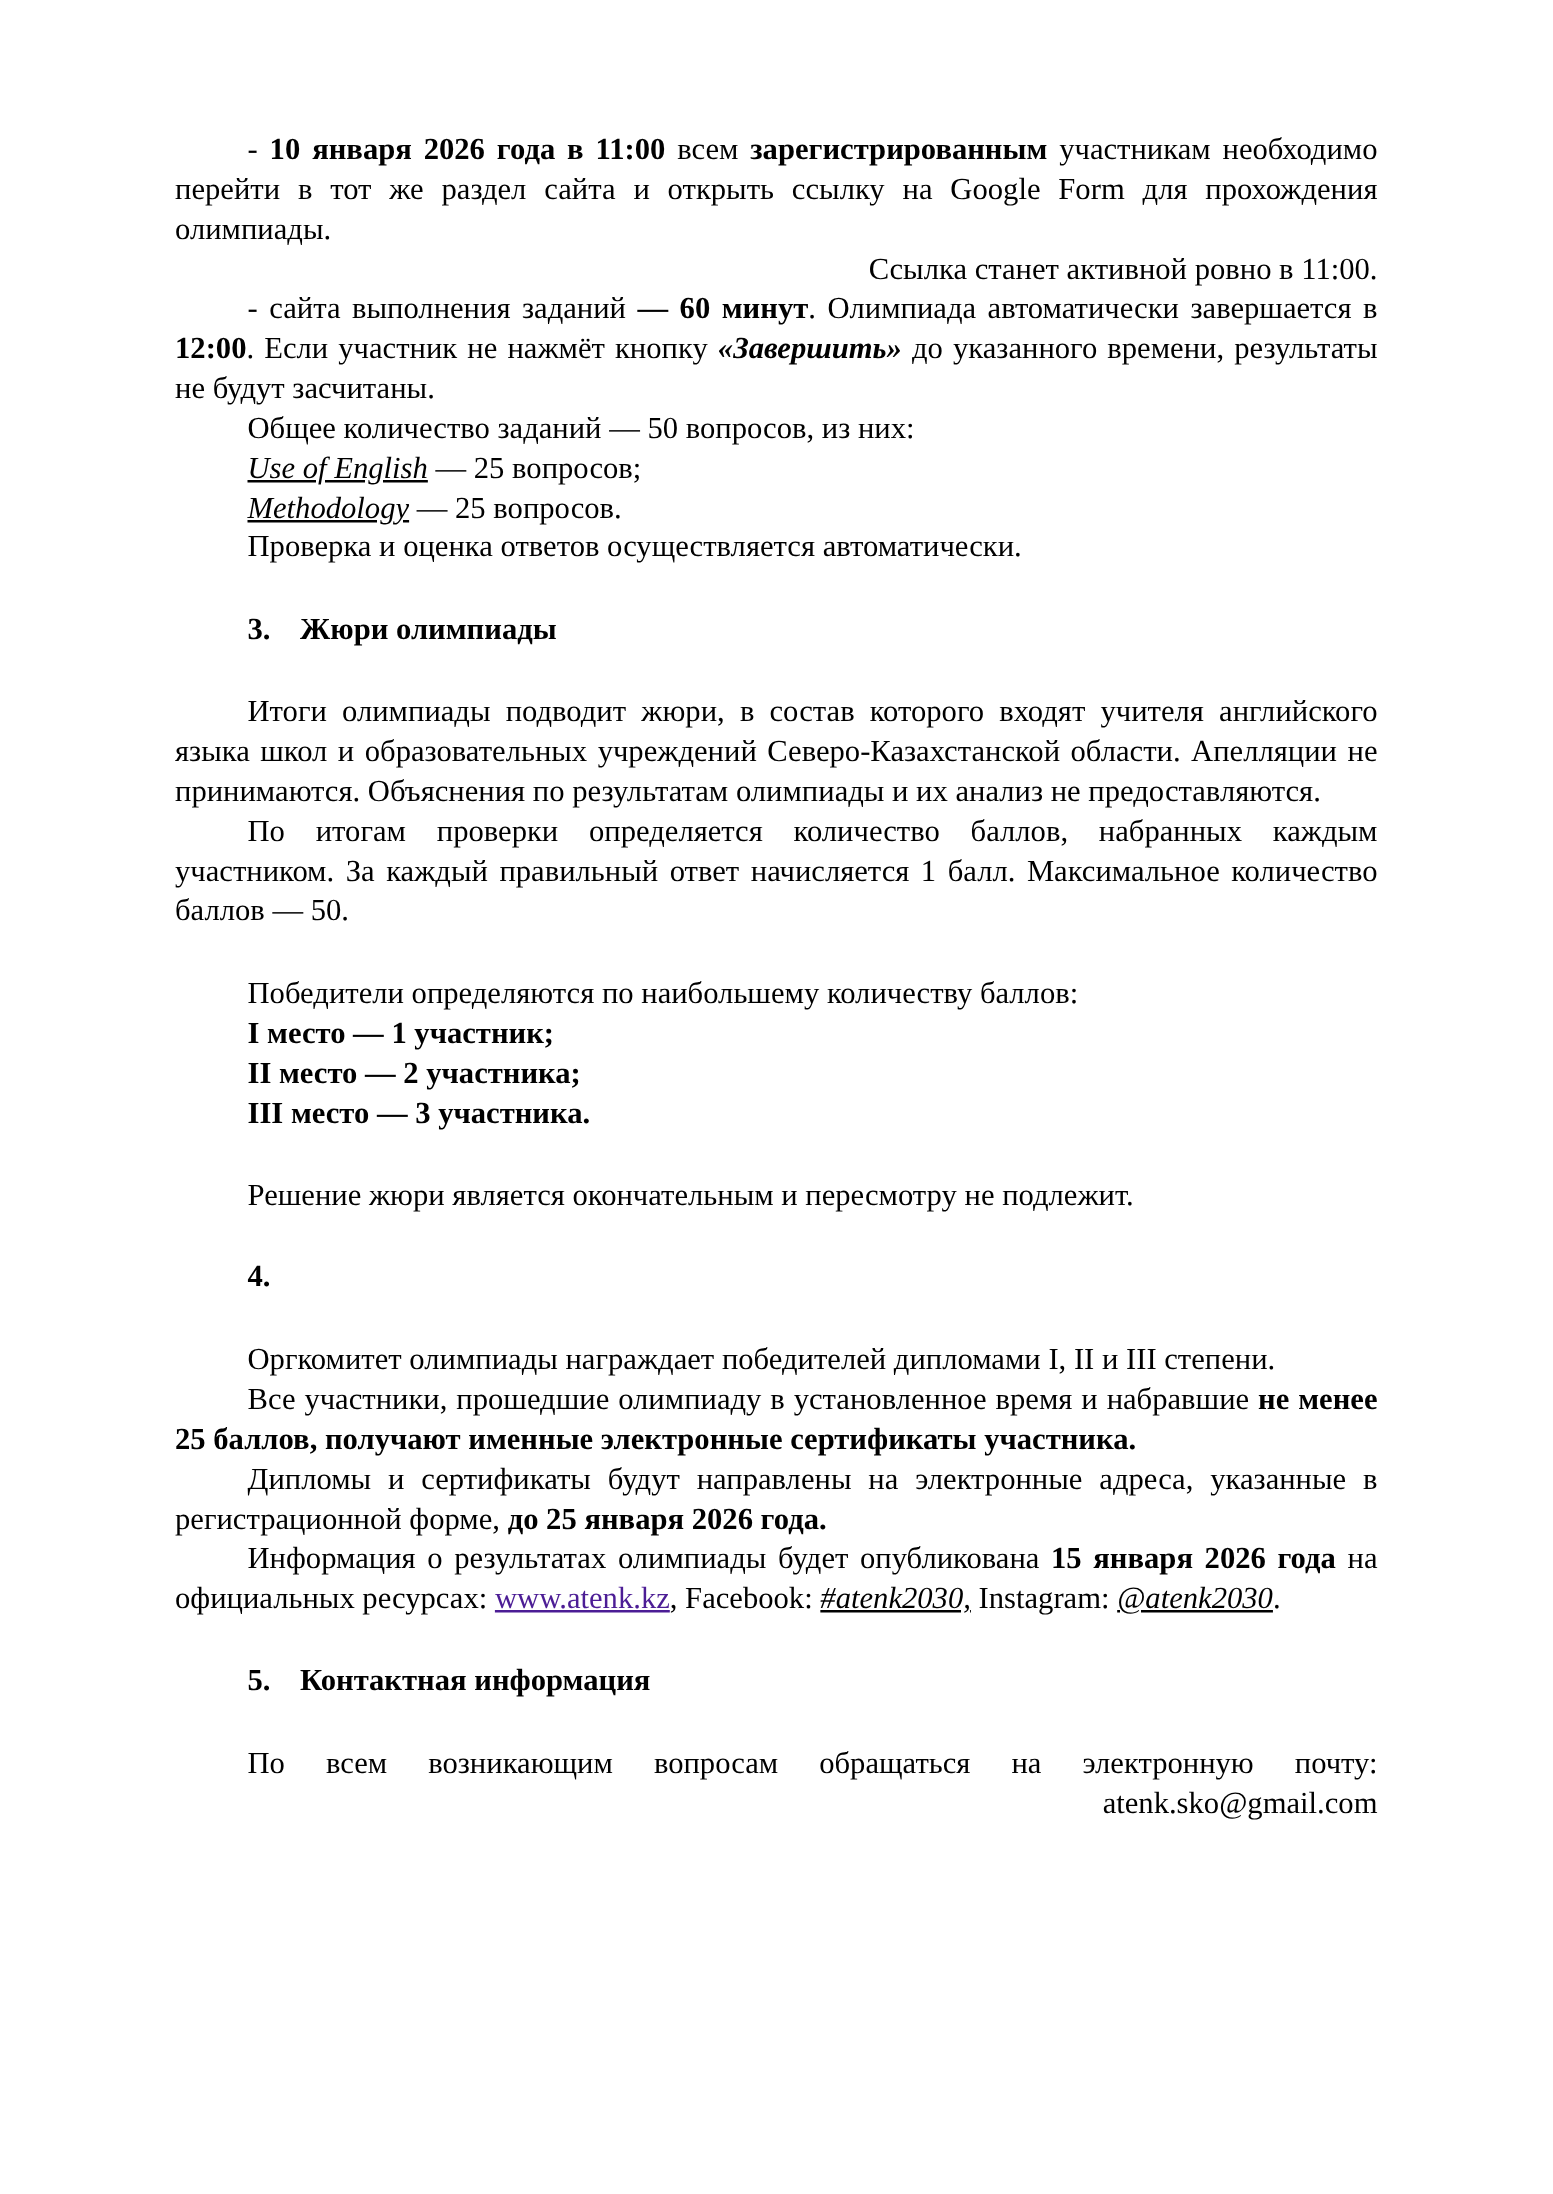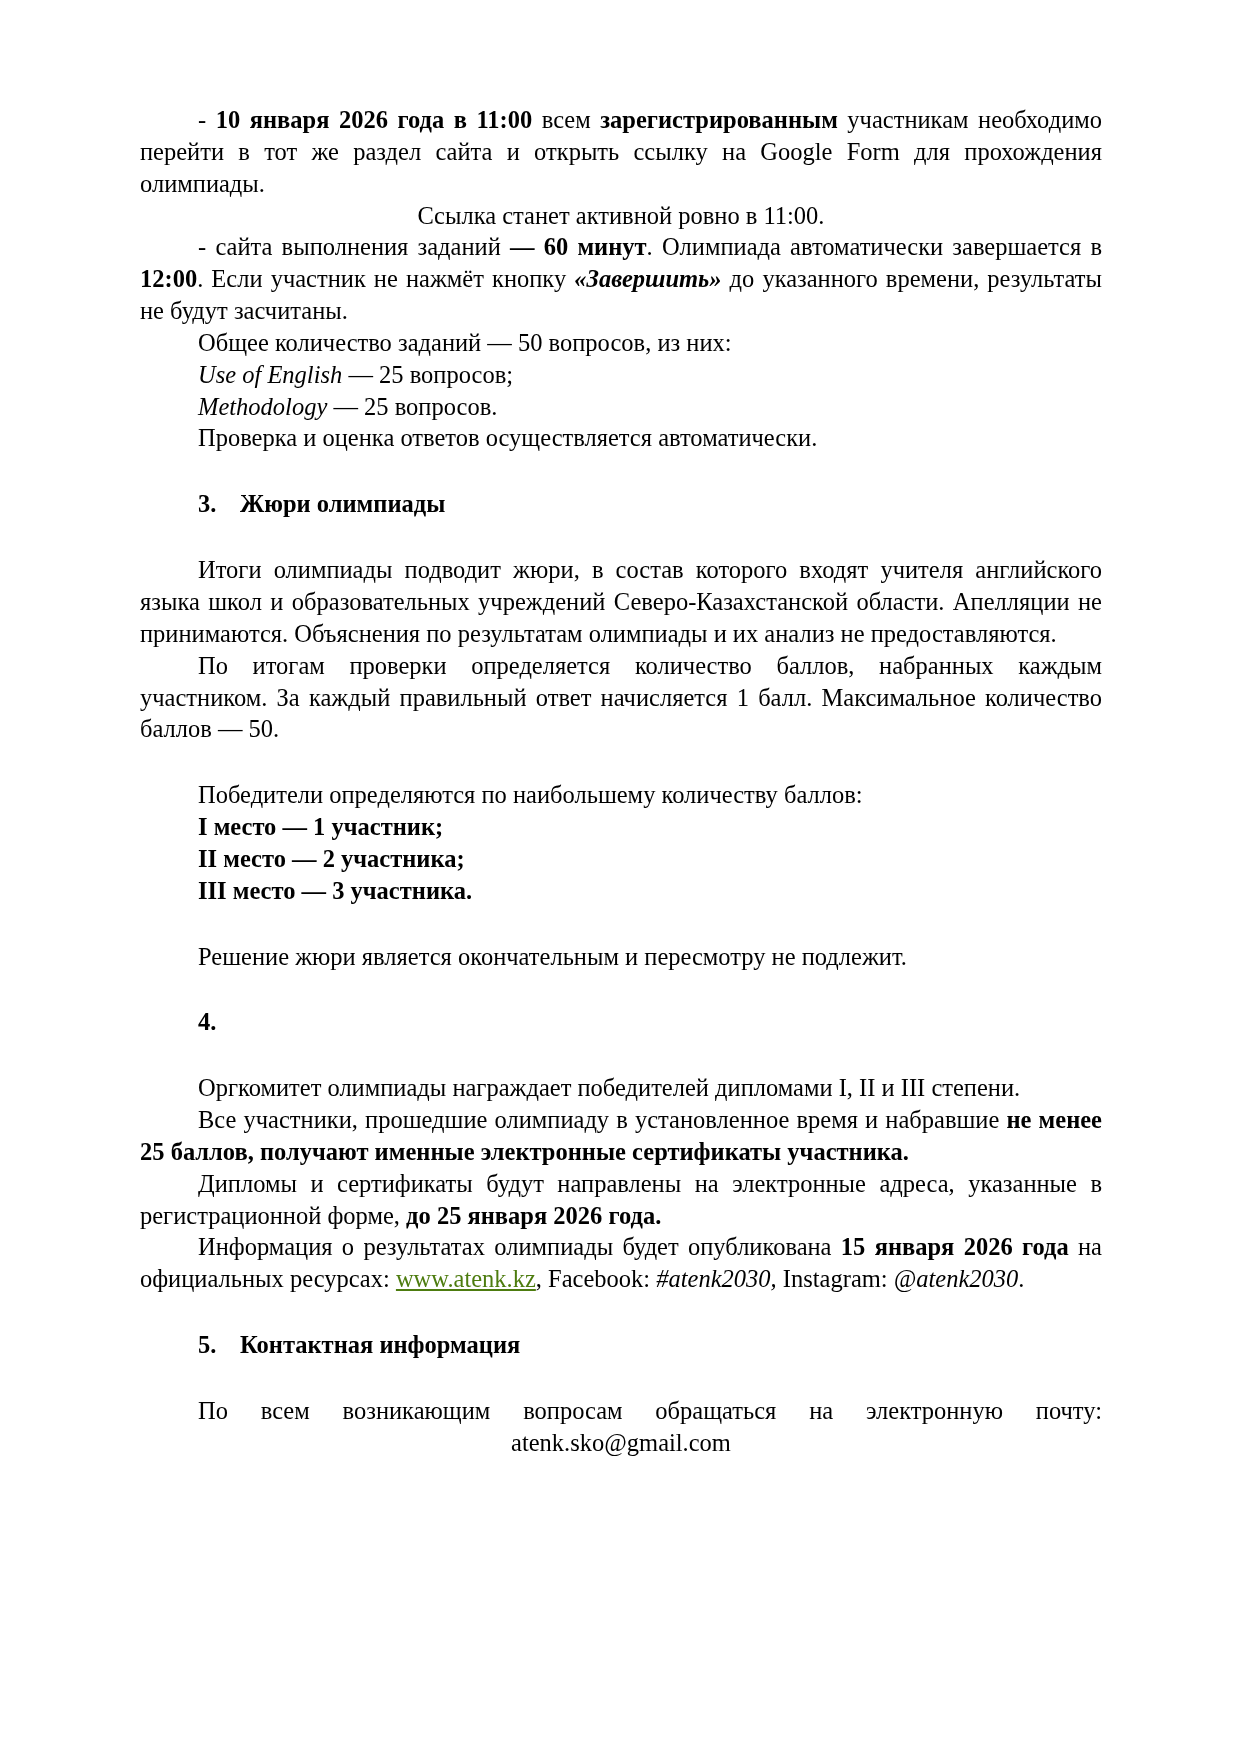--- a/index.html
+++ b/index.html
@@ -37,47 +37,47 @@
   .indent {
     text-indent: 58px;
   }
   .noindent {
     text-indent: 0;
   }
   .last-line-left {
     text-align-last: left;
   }
   .b { font-weight: bold; }
-  .i { font-style: italic; }
+  .i { font-style: italic; text-decoration: underline; }
   .bi { font-weight: bold; font-style: italic; }
 
   .heading {
     font-weight: bold;
     font-size: 24.5px;
     text-align: left;
     margin: 0;
     padding: 0;
     text-indent: 0;
     display: flex;
     gap: 22px;
   }
   .heading .num { width: 20px; display: inline-block; }
   .spacer-md { height: 34px; }
 
   .link {
-    color: #4d7c0f;
+    color: #4c1d95;
     text-decoration: underline;
   }
   .place-line {
     font-weight: bold;
     text-align: left;
     text-indent: 58px;
   }
   .plain-left {
-    text-align: center;
+    text-align: right;
     text-indent: 0;
   }
 </style>
 </head>
 <body>
 
 <div class="page">
   <div class="doc-body">
 
     <p class="indent"><span>-</span> <span class="b">10 января 2026 года в 11:00</span><span> всем </span><span class="b">зарегистрированным</span><span> участникам необходимо перейти в тот же раздел сайта и открыть ссылку на Google Form для прохождения олимпиады.</span></p>

